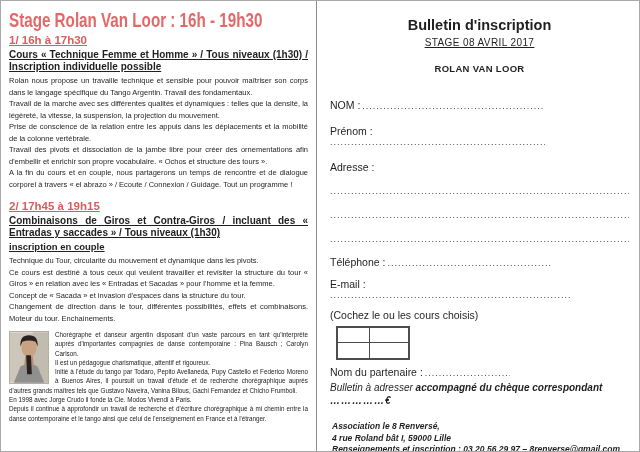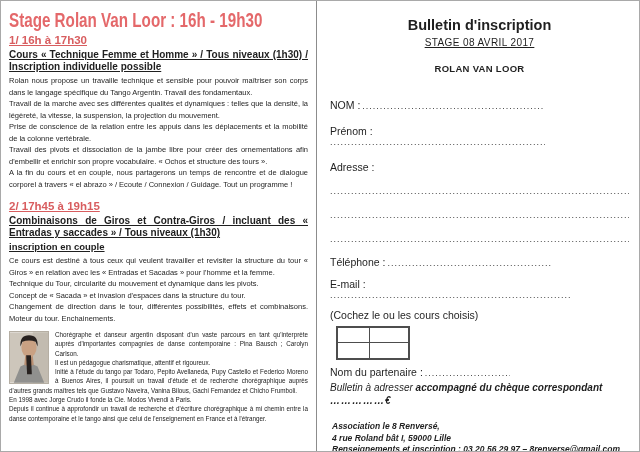--- a/index.html
+++ b/index.html
@@ -79,22 +79,22 @@
       <p>Travail de la marche avec ses différentes qualités et dynamiques : telles que la densité, la légèreté, la vitesse, la suspension, la projection du mouvement.</p>
       <p>Prise de conscience de la relation entre les appuis dans les déplacements et la mobilité de la colonne vertébrale.</p>
       <p>Travail des pivots et dissociation de la jambe libre pour créer des ornementations afin d'embellir et enrichir son propre vocabulaire. « Ochos  et structure des tours ».</p>
       <p>A la fin du cours et en couple, nous partagerons un temps de rencontre et de dialogue corporel  à travers « el abrazo » / Ecoute / Connexion / Guidage.  Tout un programme !</p>
     </div>
 
     <div class="time-heading second">2/ 17h45 à 19h15</div>
     <div class="course-heading">Combinaisons de  Giros  et  Contra-Giros  / incluant  des « Entradas y saccades » / Tous niveaux (1h30)</div>
     <div class="sub-heading">inscription en couple</div>
     <div class="body-text">
+      <p>Technique du Tour, circularité du mouvement et dynamique dans les pivots.</p>
       <p>Ce cours est destiné à tous ceux qui veulent travailler et revisiter la structure du tour « Giros » en relation avec les « Entradas et Sacadas » pour l'homme et la femme.</p>
-      <p>Technique du Tour, circularité du mouvement et dynamique dans les pivots.</p>
       <p>Concept de « Sacada » et invasion d'espaces dans la structure du tour.</p>
       <p>Changement de direction dans le tour, différentes possibilités, effets et combinaisons. Moteur du tour. Enchainements.</p>
     </div>
 
     <div class="bio">
       <svg class="photo" viewBox="0 0 40 53" xmlns="http://www.w3.org/2000/svg">
         <rect width="40" height="53" fill="#cdc6bb"></rect>
         <rect x="24" y="0" width="16" height="53" fill="#c2bbB0"></rect>
         <path d="M4 53 L11 36 Q20 30 29 36 L36 53 Z" fill="#90908e"></path>
         <path d="M15 34 Q20 37 25 34 L24 25 L16 25 Z" fill="#b98f72"></path>

